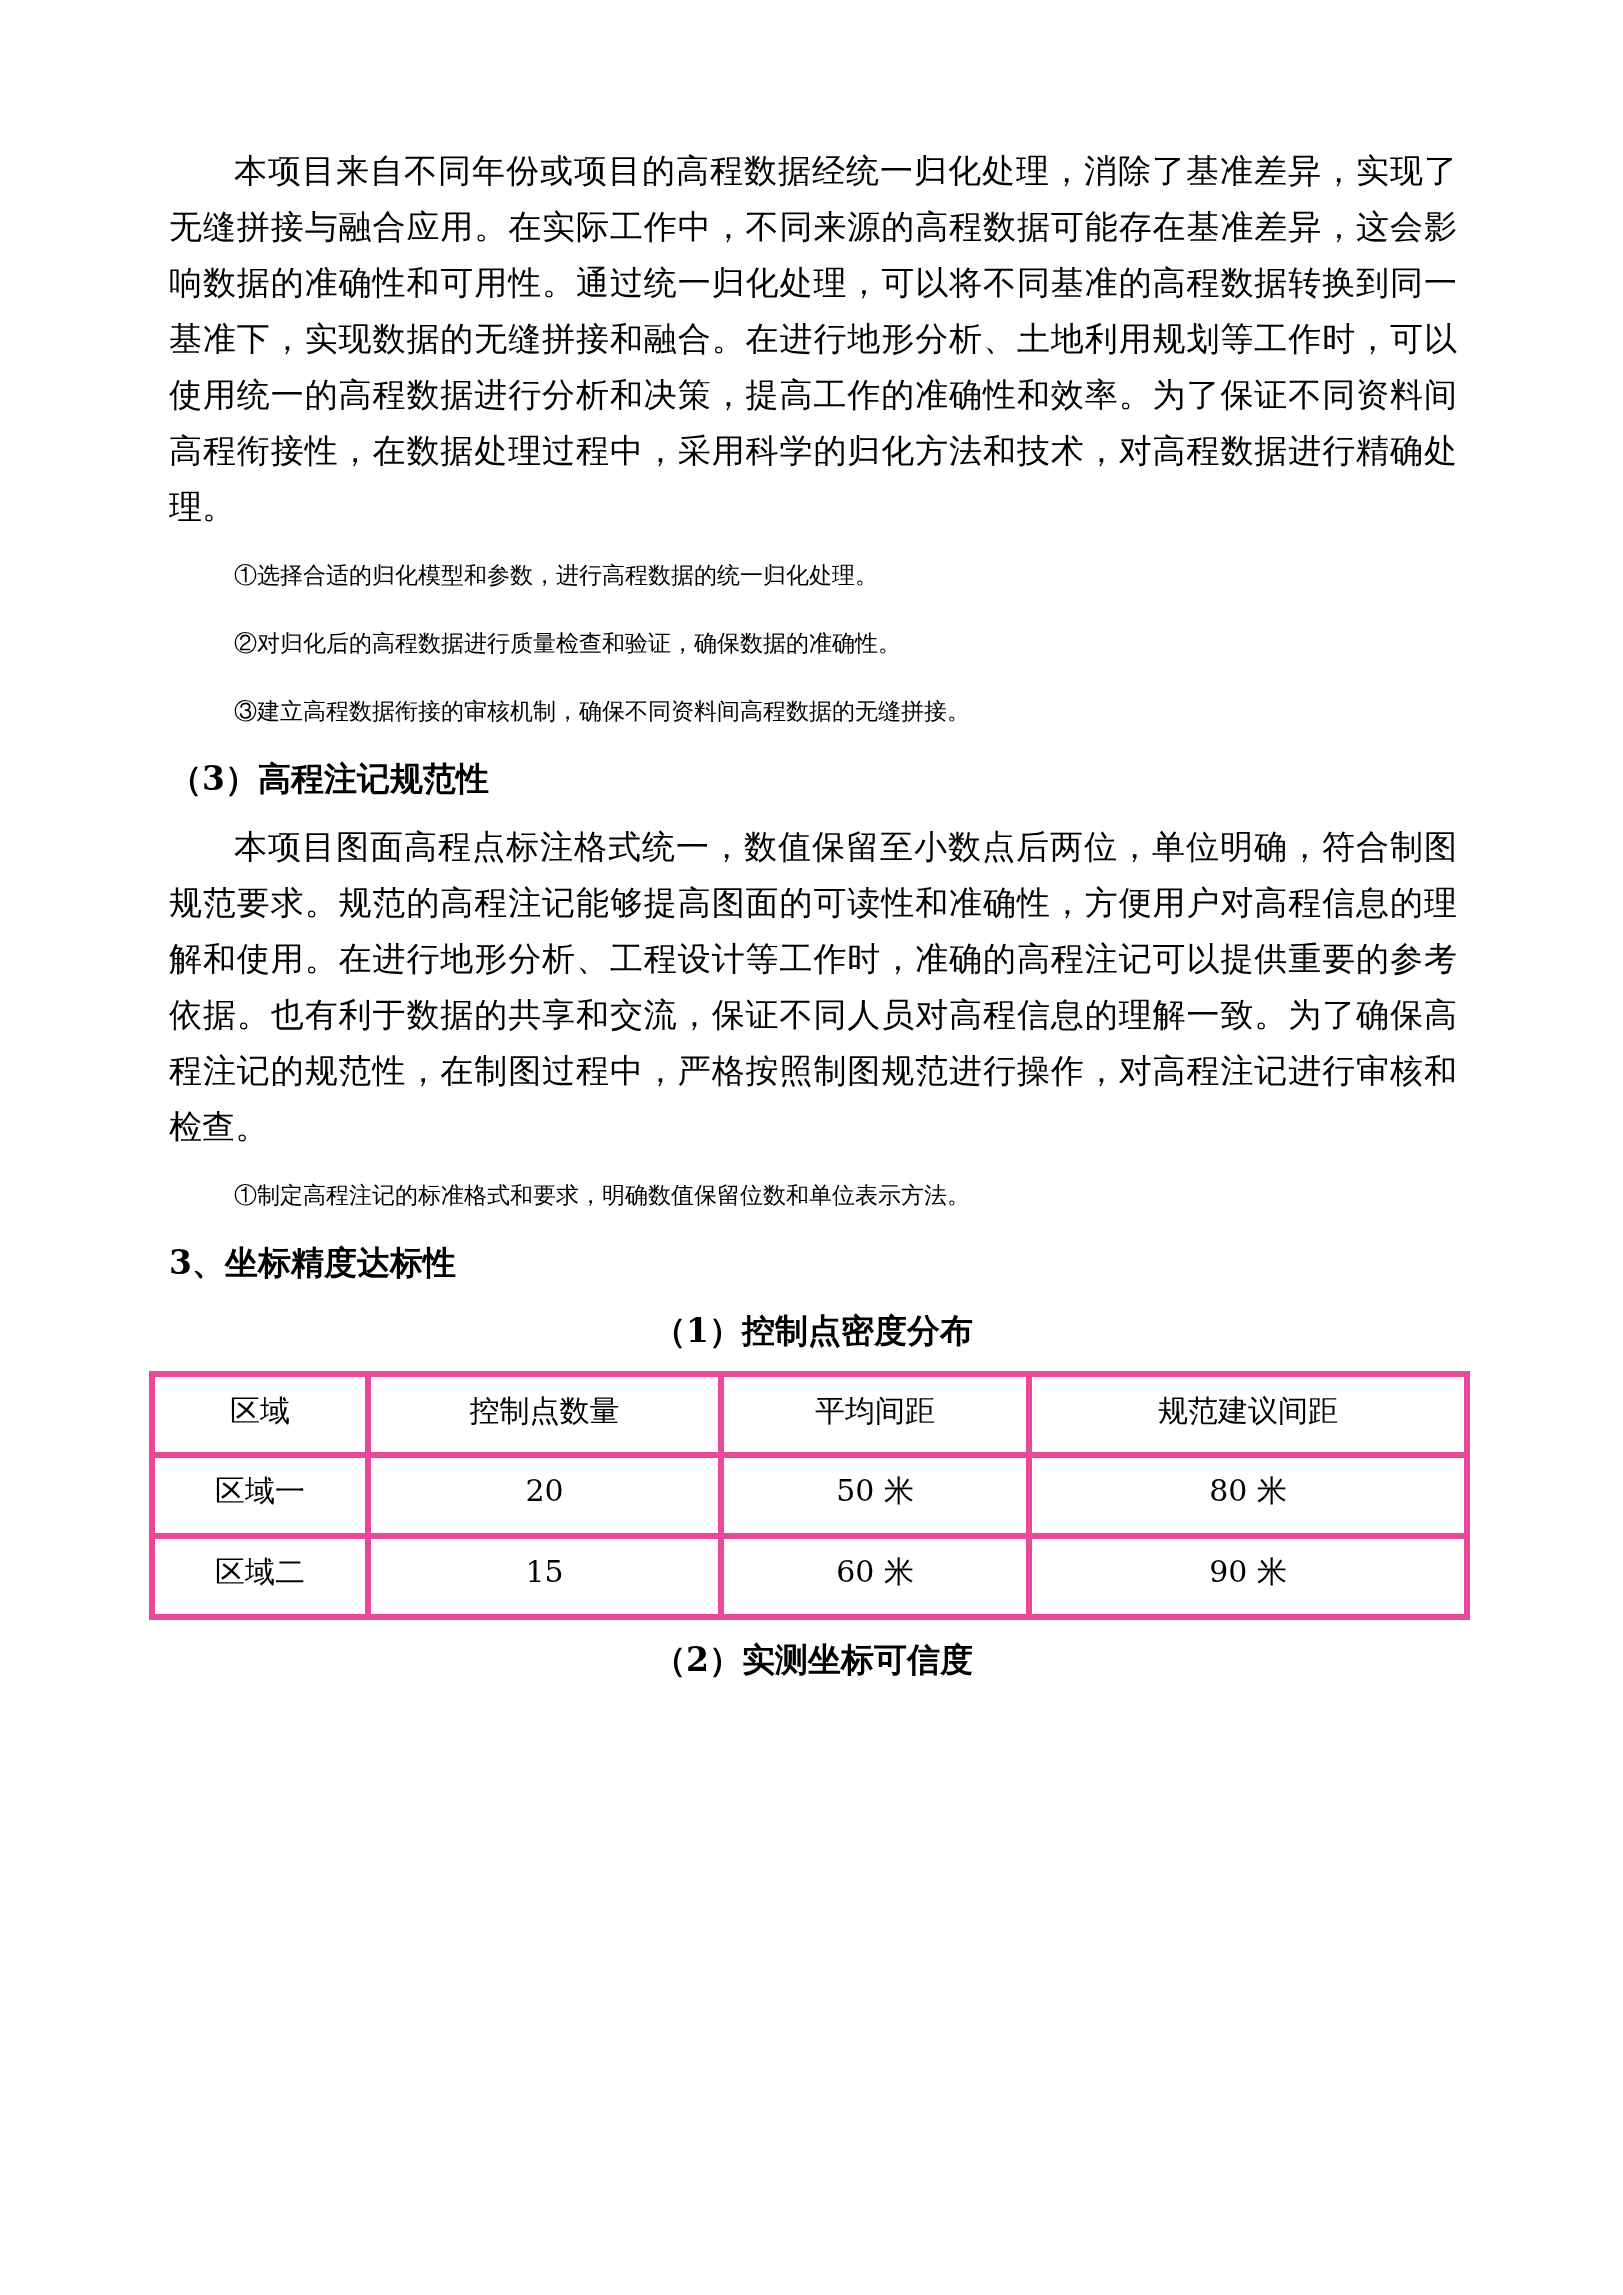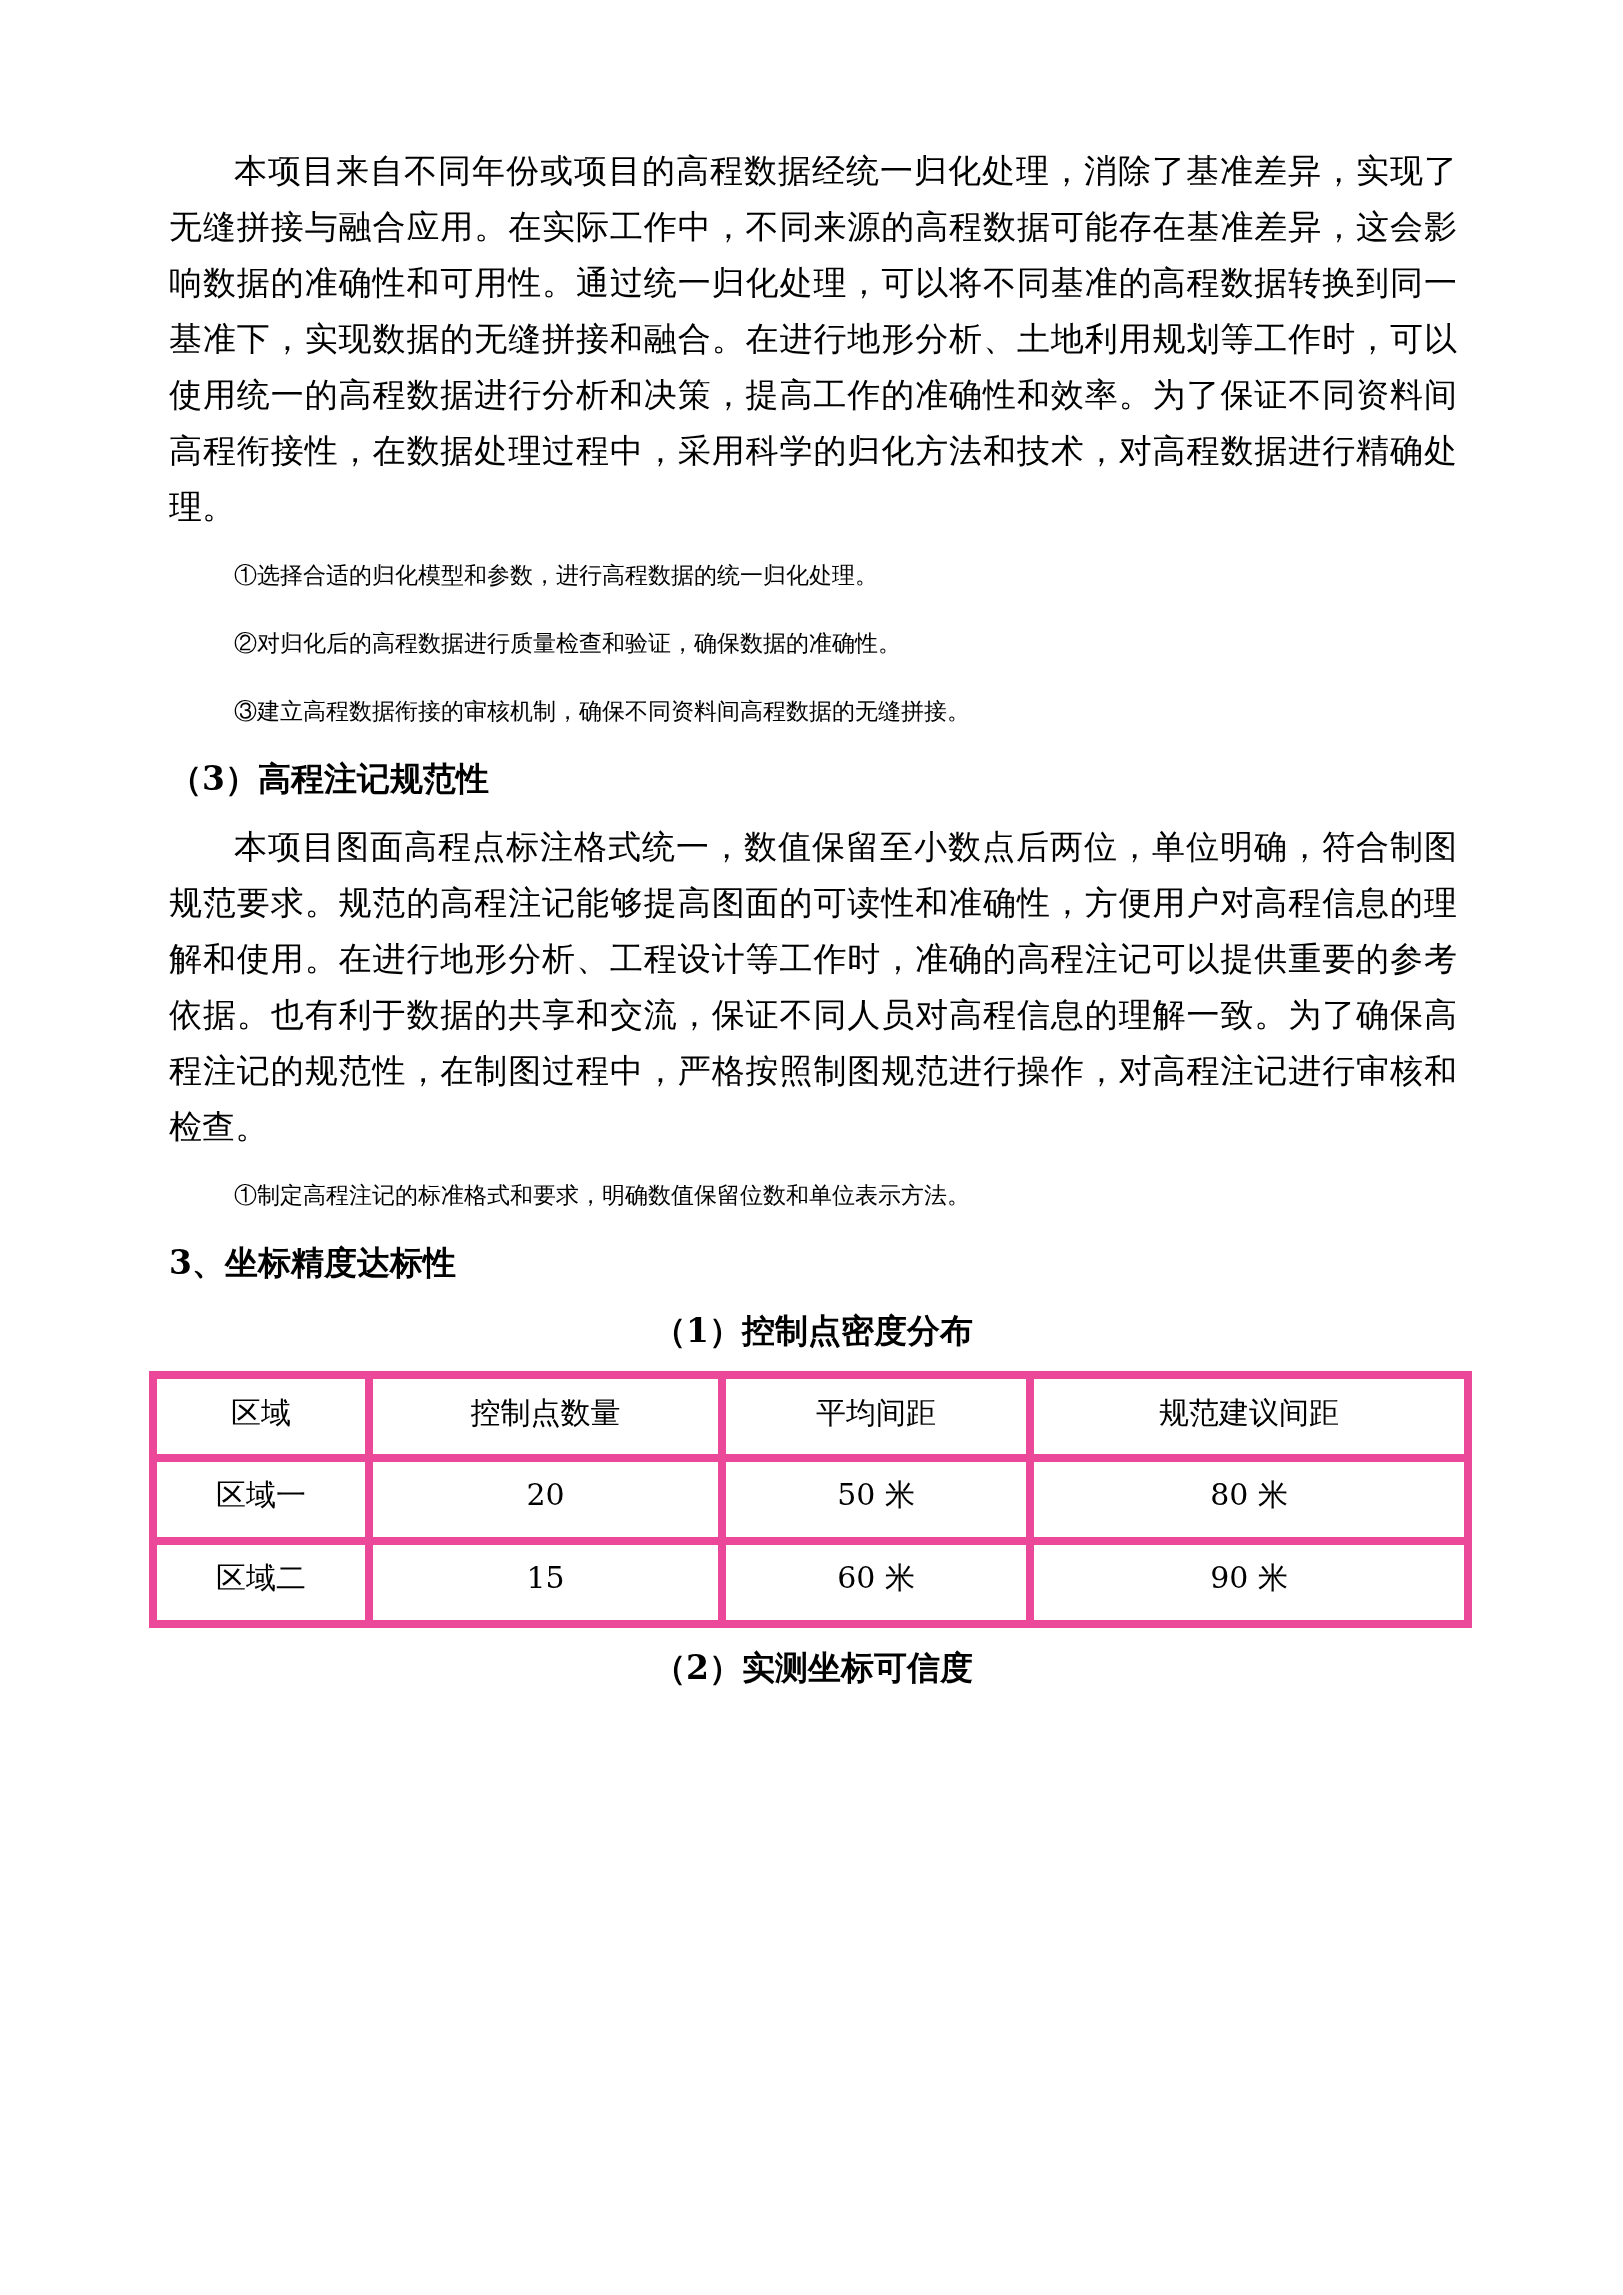--- a/index.html
+++ b/index.html
@@ -58,21 +58,21 @@
     text-indent: 0;
     text-align: center;
   }
   table.data-table {
     width: 1315px;
     border-collapse: collapse;
     margin: 9.2px 0 0 -7.9px;
     table-layout: fixed;
   }
   table.data-table td {
-    border: 8px solid #ec4899;
+    border: 6px solid #ec4899;
     font-size: 30px;
     line-height: 42px;
     text-align: center;
     vertical-align: middle;
     height: 54px;
     padding: 6.5px 0 14.4px 0;
     font-weight: 400;
   }
   table.data-table col.c1 { width: 216px; }
   table.data-table col.c2 { width: 353px; }

